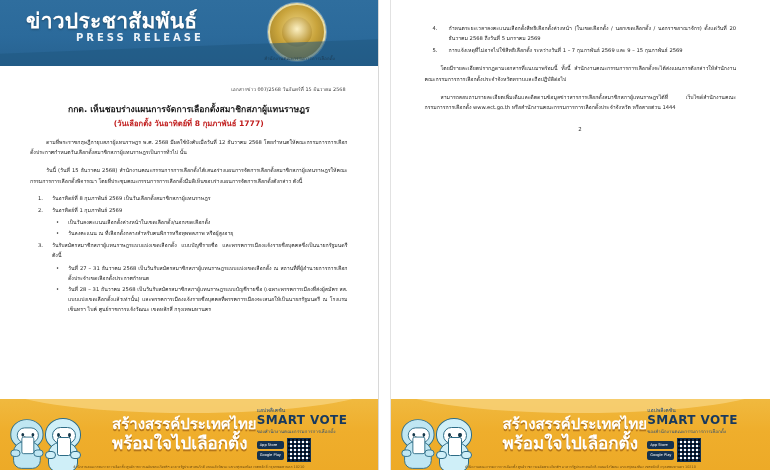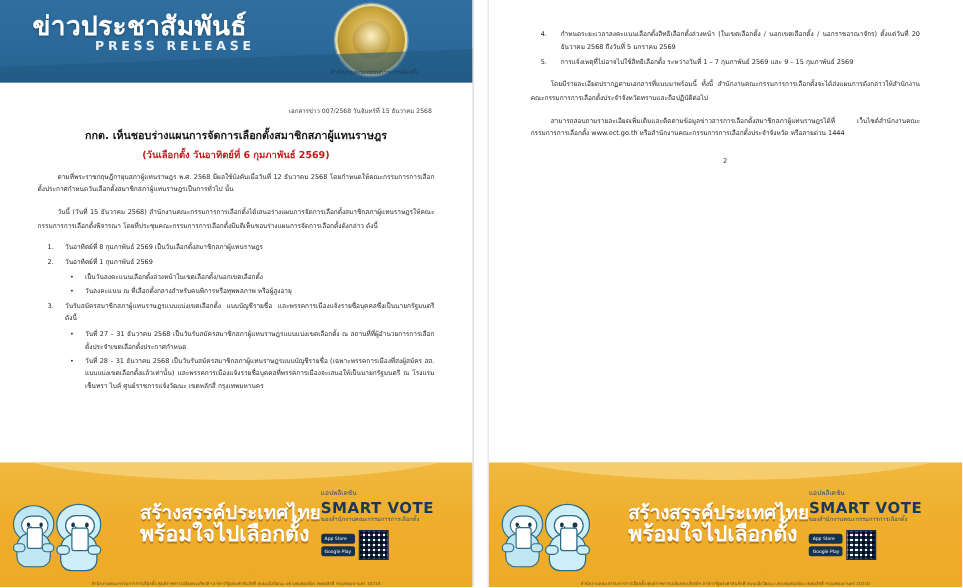--- a/index.html
+++ b/index.html
@@ -212,21 +212,21 @@
     margin-top: 8px;
     text-indent: 16px;
   }
 
   
   .banner {
     position: absolute;
     left: 0;
     bottom: 0;
     width: 100%;
-    height: 100px;
+    height: 71px;
     background: linear-gradient(180deg, #f0b93f 0%, #efae2c 45%, #edaa27 100%);
     overflow: hidden;
   }
   .banner .wave {
     position: absolute;
     left: 0;
     top: -14px;
     width: 100%;
     height: 28px;
     background: #f7d27a;
@@ -421,21 +421,21 @@
       <div class="header-sub">PRESS RELEASE</div>
       <div class="seal"></div>
     </div>
     <div class="seal-caption">สำนักงานคณะกรรมการการเลือกตั้ง</div>
 
     <div class="doc-left">
       <div class="doc-meta">เอกสารข่าว 007/2568 วันจันทร์ที่ 15 ธันวาคม 2568</div>
 
       <div class="doc-heading">
         <span>กกต. เห็นชอบร่างแผนการจัดการเลือกตั้งสมาชิกสภาผู้แทนราษฎร</span>
-        <span class="doc-heading-red">(วันเลือกตั้ง วันอาทิตย์ที่ 6 กุมภาพันธ์ 2569)</span>
+        <span class="doc-heading-red">(วันเลือกตั้ง วันอาทิตย์ที่ 8 กุมภาพันธ์ 1777)</span>
       </div>
 
       <div class="para indent">ตามที่พระราชกฤษฎีกายุบสภาผู้แทนราษฎร พ.ศ. 2568 มีผลใช้บังคับเมื่อวันที่ 12 ธันวาคม 2568 โดยกำหนดให้คณะกรรมการการเลือกตั้งประกาศกำหนดวันเลือกตั้งสมาชิกสภาผู้แทนราษฎรเป็นการทั่วไป นั้น</div>
       <div class="para indent">วันนี้ (วันที่ 15 ธันวาคม 2568) สำนักงานคณะกรรมการการเลือกตั้งได้เสนอร่างแผนการจัดการเลือกตั้งสมาชิกสภาผู้แทนราษฎรให้คณะกรรมการการเลือกตั้งพิจารณา โดยที่ประชุมคณะกรรมการการเลือกตั้งมีมติเห็นชอบร่างแผนการจัดการเลือกตั้งดังกล่าว ดังนี้</div>
 
       <ul class="list">
         <li>
           <span class="num">1.</span>
           <span>วันอาทิตย์ที่ 8 กุมภาพันธ์ 2569 เป็นวันเลือกตั้งสมาชิกสภาผู้แทนราษฎร</span>
         </li>

